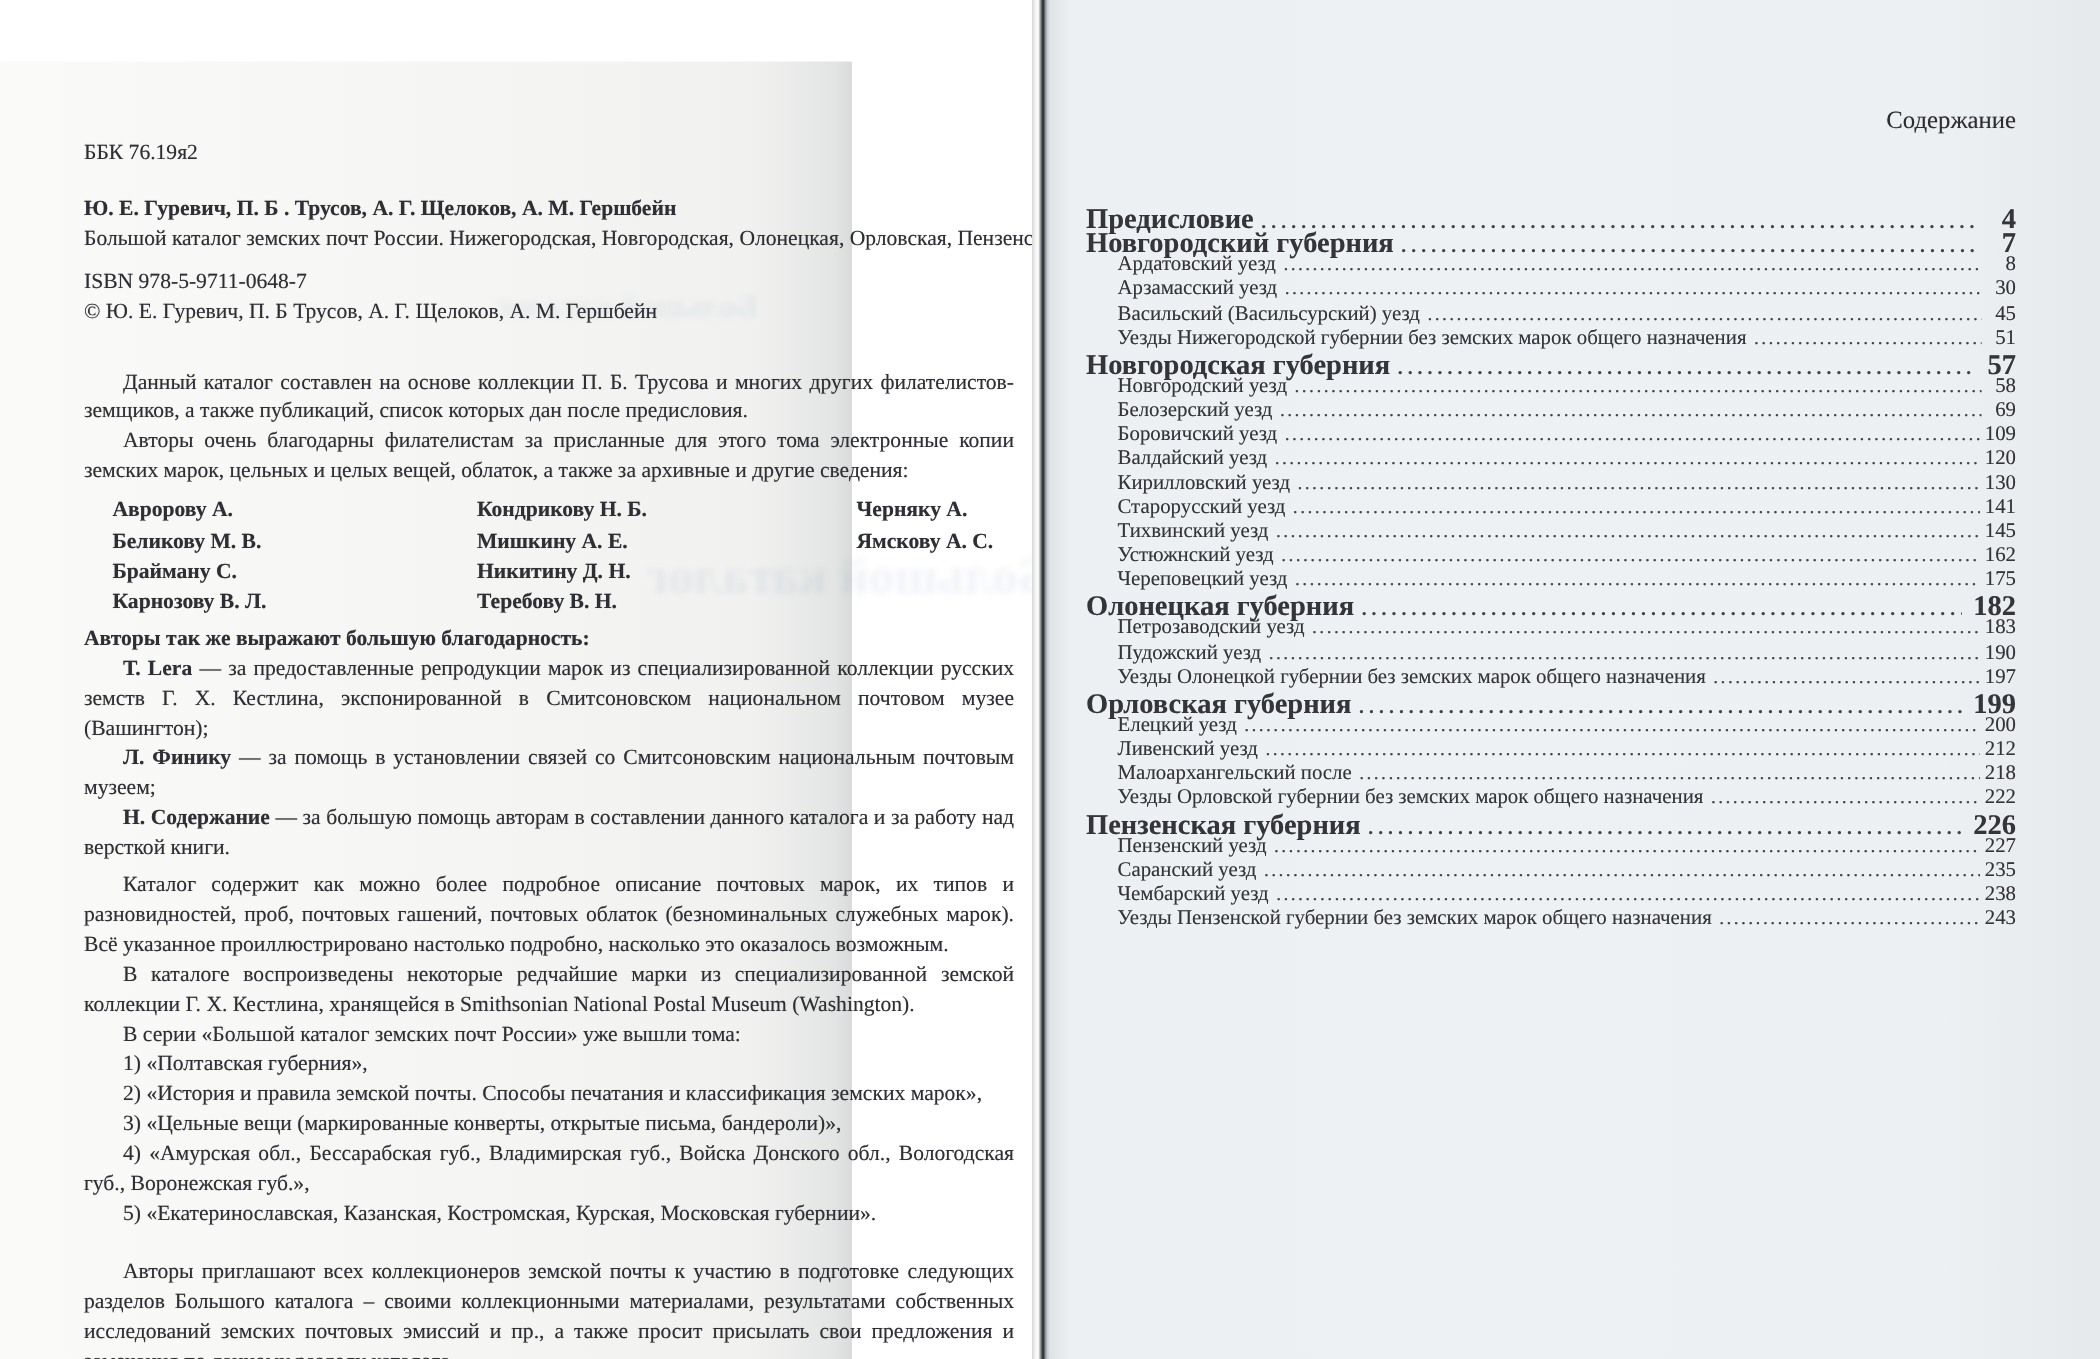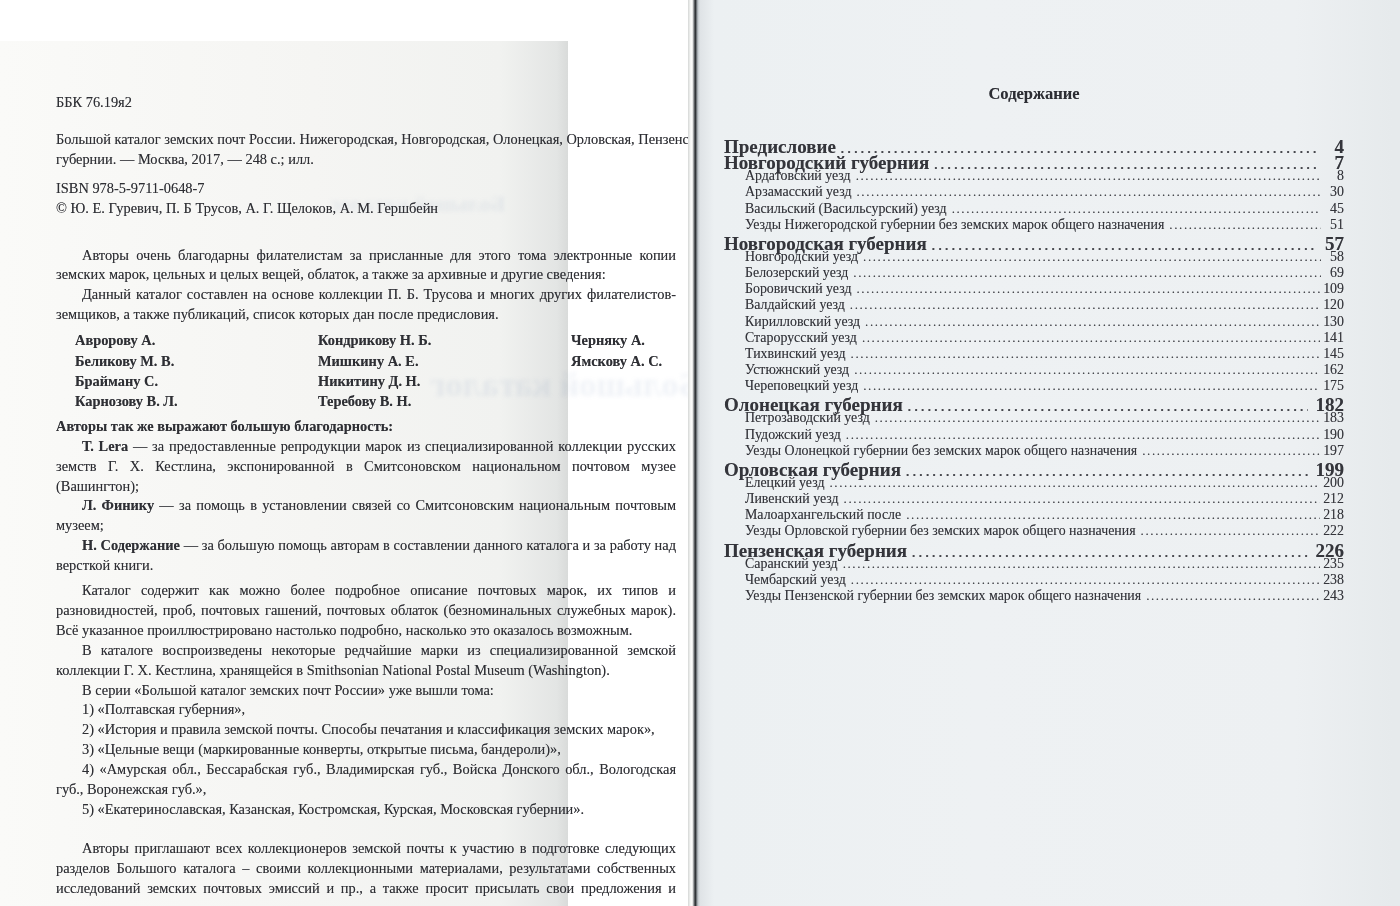--- a/index.html
+++ b/index.html
@@ -71,23 +71,23 @@
     gap: 37px;
   }
   .gratitude-block { margin-bottom: 5px; }
   .gratitude-block .grat { text-indent: 26px; text-align: justify; }
   .catalog-paras { margin-bottom: 19px; }
   .series-line { text-indent: 26px; text-align: justify; }
 
   
   .toc-title {
     position: absolute; left: 24px; right: 56px; top: 70px;
-    margin: 14px;
-    text-align: center;
-    font-size: 16.5px; font-weight: bold;
+    margin: 0;
+    text-align: right;
+    font-size: 16.5px; font-weight: normal;
     color: #2c2d33;
     text-shadow: 0 0 0.5px rgba(40,40,48,0.4);
   }
   .toc {
     position: absolute; left: 24px; right: 56px; top: 136px;
     font-size: 13.9px;
     color: #34353b;
     text-shadow: 0 0 0.4px rgba(40,40,48,0.4);
   }
   .toc-row {
@@ -124,32 +124,32 @@
     <div class="ghost ghost-1">Большой каталог</div>
     <div class="ghost ghost-2">Большой каталог</div>
 
     <div class="lp-content">
 
       <div class="bbk-block">
         <p>ББК 76.19я2</p>
       </div>
 
       <div class="pub-block">
+        <p class="bold nowrap">Ю. Е. Гуревич, П. Б . Трусов, А. Г. Щелоков, А. М. Гершбейн</p>
         <p class="nowrap">Большой каталог земских почт России. Нижегородская, Новгородская, Олонецкая, Орловская, Пензенская</p>
-        <p class="nowrap">губернии. — Москва, 2017, — 248 с.; илл.</p>
       </div>
 
       <div class="isbn-block">
         <p>ISBN 978-5-9711-0648-7</p>
         <p>© Ю. Е. Гуревич, П. Б Трусов, А. Г. Щелоков, А. М. Гершбейн</p>
       </div>
 
       <div class="intro-paras">
+        <p class="indent just">Данный каталог составлен на основе коллекции П. Б. Трусова и многих других филателистов-земщиков, а также публикаций, список которых дан после предисловия.</p>
         <p class="indent just">Авторы очень благодарны филателистам за присланные для этого тома электронные копии земских марок, цельных и целых вещей, облаток, а также за архивные и другие сведения:</p>
-        <p class="indent just">Данный каталог составлен на основе коллекции П. Б. Трусова и многих других филателистов-земщиков, а также публикаций, список которых дан после предисловия.</p>
       </div>
 
       <div class="names-grid">
         <div class="names-col">
   <p class="name">Авророву А.</p>
 
   <p class="name">Беликову М. В.</p>
 
   <p class="name">Брайману С.</p>
 
@@ -359,20 +359,25 @@
     <span class="toc-dots"></span>
     <span class="toc-page">222</span>
   </div>
 
   <div class="toc-row lvl0">
     <span class="toc-label">Пензенская губерния</span>
     <span class="toc-dots"></span>
     <span class="toc-page">226</span>
   </div>
 
+  <div class="toc-row lvl1">
+    <span class="toc-label">Пензенский уезд</span>
+    <span class="toc-dots"></span>
+    <span class="toc-page">227</span>
+  </div>
 
   <div class="toc-row lvl1">
     <span class="toc-label">Саранский уезд</span>
     <span class="toc-dots"></span>
     <span class="toc-page">235</span>
   </div>
 
   <div class="toc-row lvl1">
     <span class="toc-label">Чембарский уезд</span>
     <span class="toc-dots"></span>

